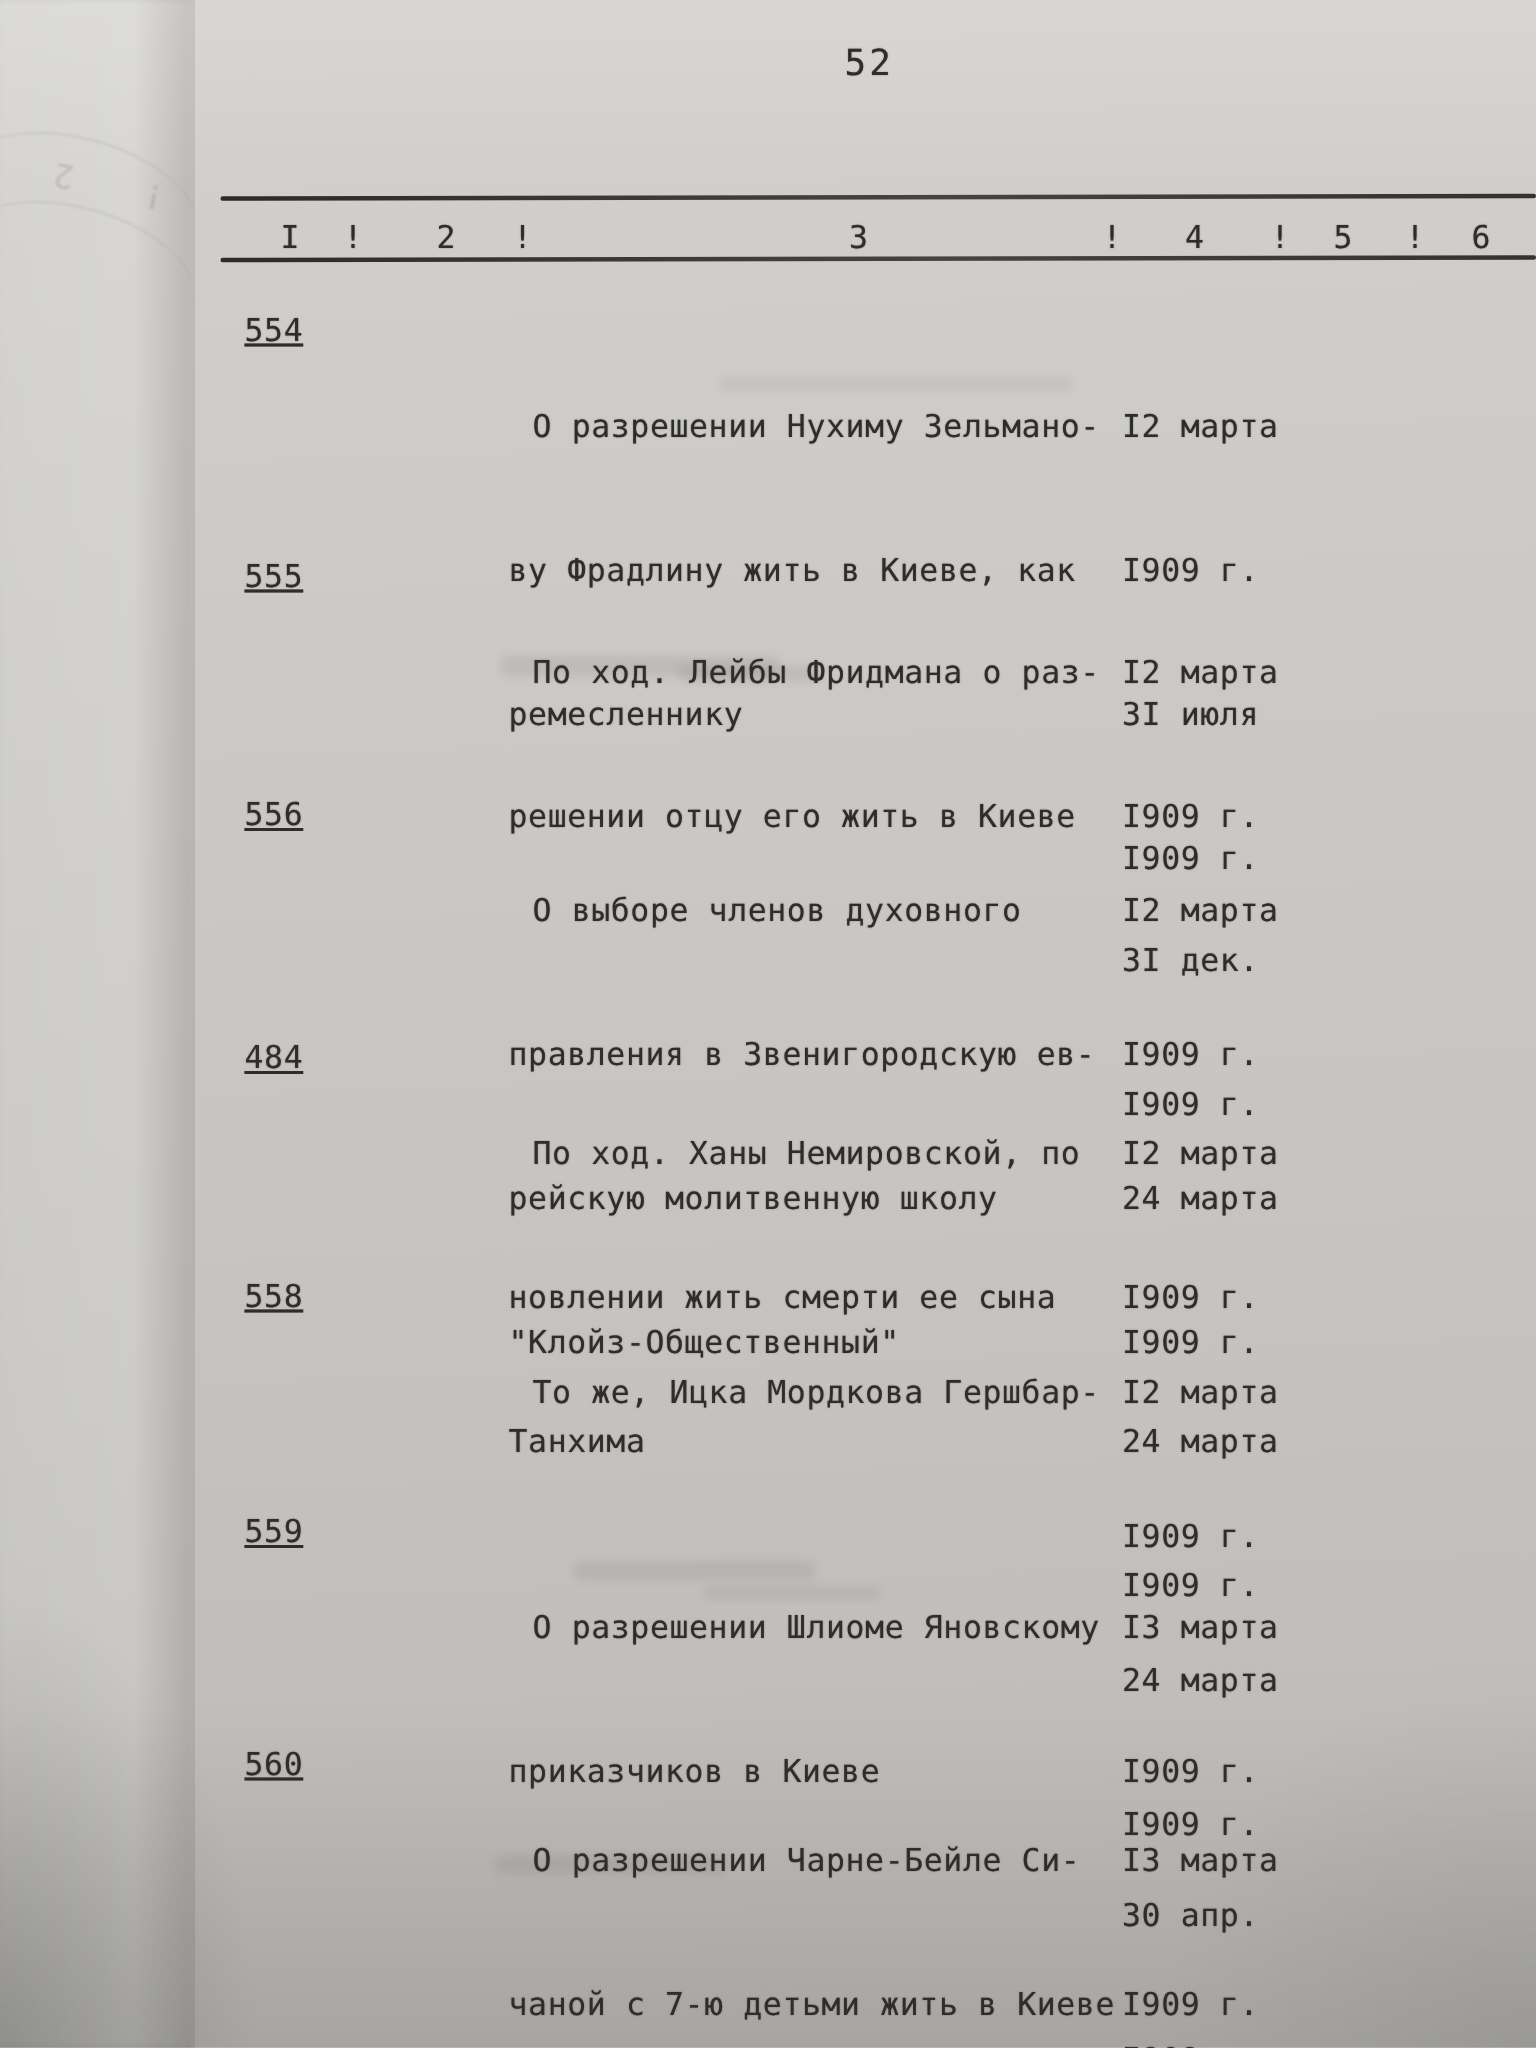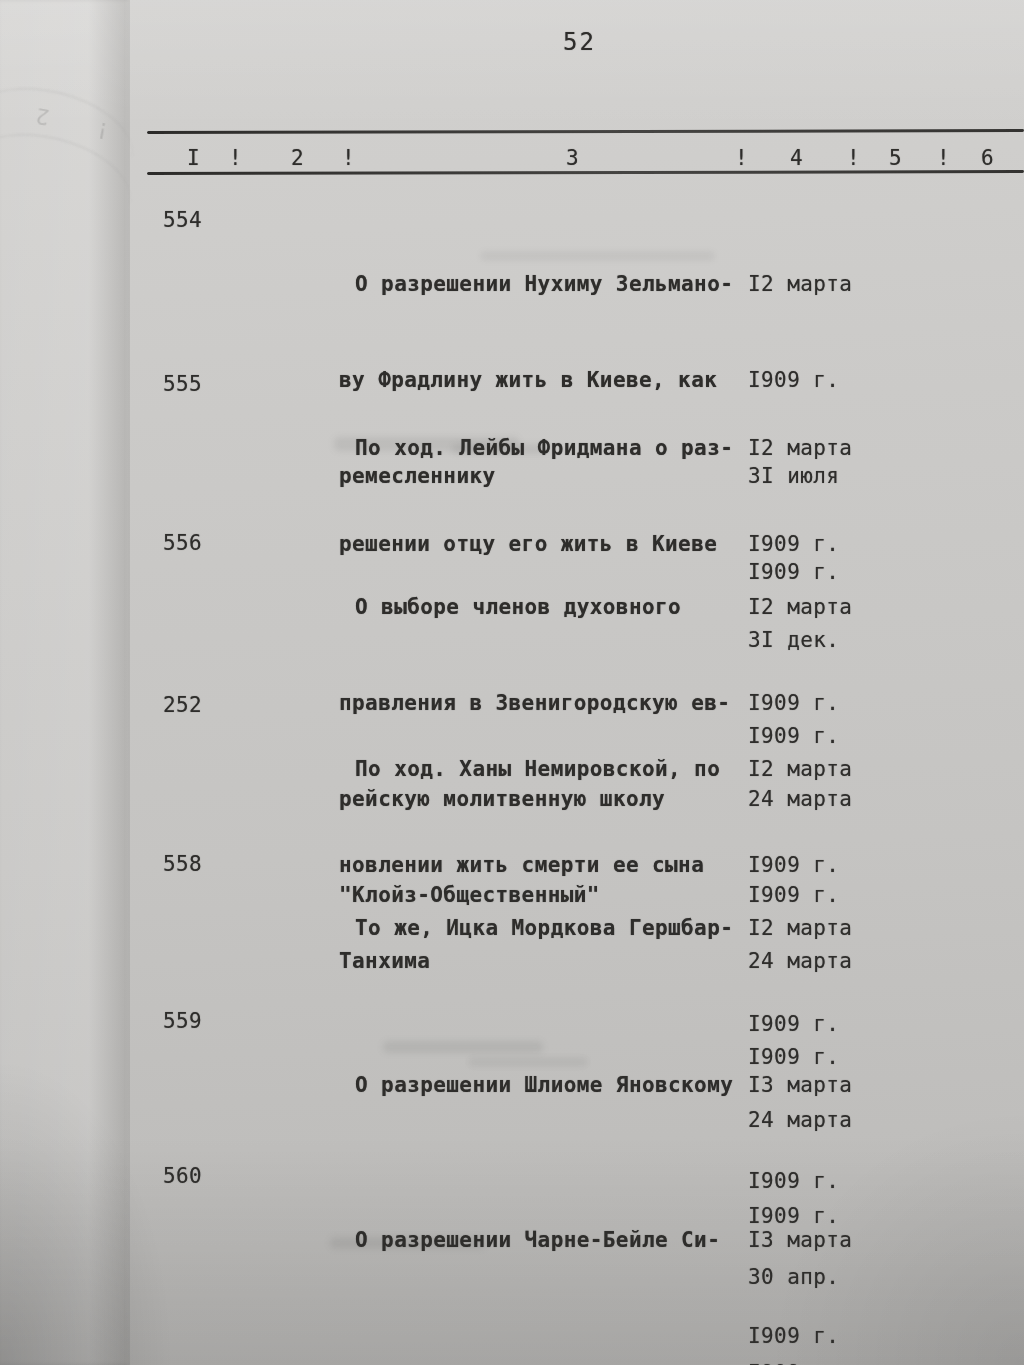--- a/index.html
+++ b/index.html
@@ -73,25 +73,25 @@
     line-height: 32px;
   }
   .entry {
     position: absolute;
     left: 0;
     width: 1024px;
   }
   .entry .no {
     position: absolute; left: 163px; top: 0;
     line-height: 32px;
+    text-decoration: underline;
   }
   .entry .desc {
     position: absolute; left: 339px; top: 0; width: 435px;
     line-height: 32px;
-    font-weight: bold;
   }
   .entry .desc .line:first-child { text-indent: 16px; }
   .entry .dates {
     position: absolute; left: 748px; top: 0; width: 170px;
     line-height: 32px;
   }
   .smudge {
     position: absolute;
     background: rgba(72,72,70,0.10);
     filter: blur(3px);
@@ -194,21 +194,21 @@
     </div>
     <div class="dates txt">
       <div class="line">I2 марта</div>
       <div class="line">I909 г.</div>
       <div class="line">24 марта</div>
       <div class="line">I909 г.</div>
     </div>
   </div>
 
   <div class="entry" style="top:689px;">
-    <div class="no txt">252</div>
+    <div class="no txt">484</div>
     <div class="desc txt">
       <div class="line">По ход. Ханы Немировской, по</div>
       <div class="line">новлении жить смерти ее сына</div>
       <div class="line">Танхима</div>
     </div>
     <div class="dates txt">
       <div class="line">I2 марта</div>
       <div class="line">I909 г.</div>
       <div class="line">24 марта</div>
       <div class="line">I909 г.</div>
@@ -225,33 +225,35 @@
       <div class="line">I909 г.</div>
       <div class="line">24 марта</div>
       <div class="line">I909 г.</div>
     </div>
   </div>
 
   <div class="entry" style="top:1005px;">
     <div class="no txt">559</div>
     <div class="desc txt">
       <div class="line">О разрешении Шлиоме Яновскому</div>
+      <div class="line">приказчиков в Киеве</div>
     </div>
     <div class="dates txt">
       <div class="line">I3 марта</div>
       <div class="line">I909 г.</div>
       <div class="line">30 апр.</div>
       <div class="line">I909 г.</div>
     </div>
   </div>
 
   <div class="entry" style="top:1160px;">
     <div class="no txt">560</div>
     <div class="desc txt">
       <div class="line">О разрешении Чарне-Бейле Си-</div>
+      <div class="line">чаной с 7-ю детьми жить в Киеве</div>
     </div>
     <div class="dates txt">
       <div class="line">I3 марта</div>
       <div class="line">I909 г.</div>
       
       
     </div>
   </div>
 
 </div>

